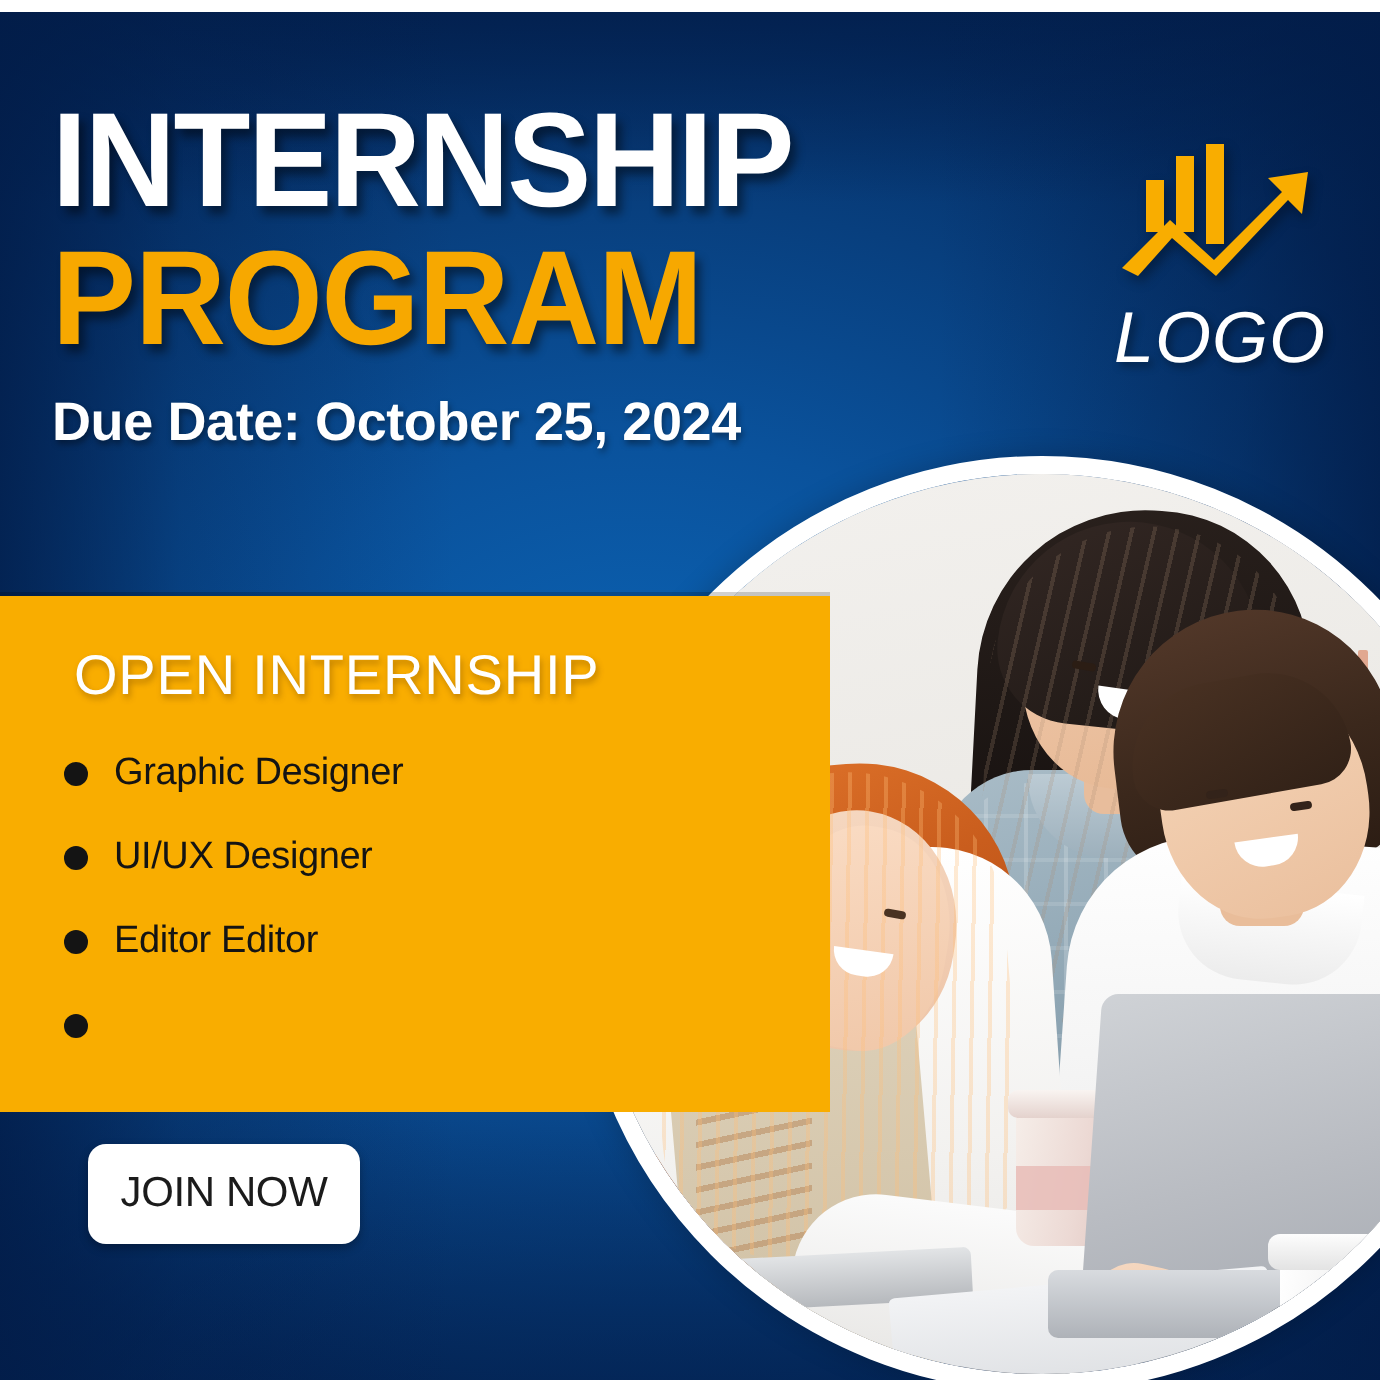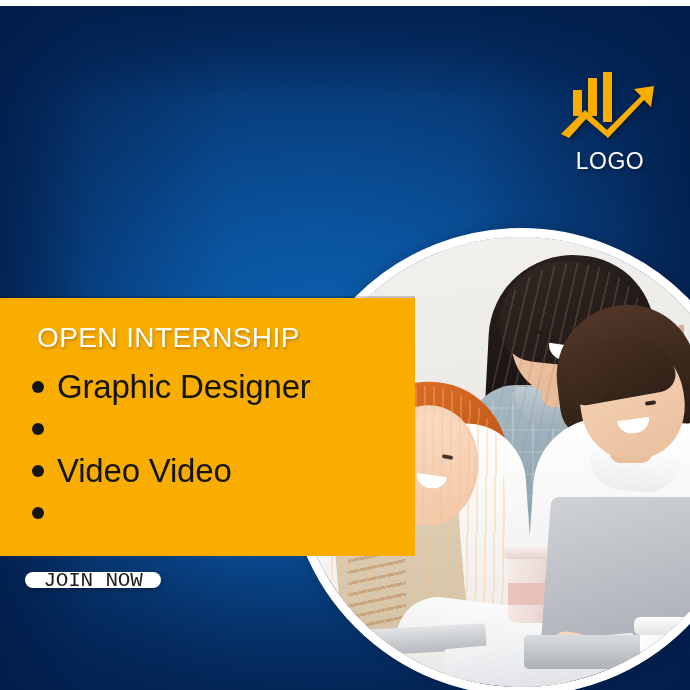--- a/index.html
+++ b/index.html
@@ -46,22 +46,23 @@
     font-size:27px;font-weight:700;color:#ffffff;letter-spacing:-0.2px;
     text-shadow:1px 2px 3px rgba(0,0,0,.40);
     white-space:nowrap;
   }
 
   
   .logo-wrap{position:absolute;left:540px;top:72px;width:140px;text-align:center;}
   .logo-mark{width:110px;height:72px;margin:0 auto;display:block;
     filter:drop-shadow(2px 3px 3px rgba(0,0,0,.35));}
   .logo-text{
-    margin-top:4px;font-size:23px;font-weight:400;color:#ffffff;letter-spacing:0.5px;
+    margin-top:4px;font-size:36px;font-weight:400;color:#ffffff;letter-spacing:0.5px;
     text-shadow:2px 2px 4px rgba(0,0,0,.40);
+    font-style:italic;
   }
 
   
   .photo-clip{
     position:absolute;left:287px;top:228px;width:468px;height:468px;
     border-radius:50%;
     border:9px solid #ffffff;
     box-sizing:border-box;
     overflow:hidden;
     box-shadow:0 0 14px rgba(0,0,0,.22);
@@ -191,35 +192,34 @@
   .yellow-band-shadow{position:absolute;left:0;top:296px;width:415px;height:3px;background:rgba(0,0,0,.18);}
   .open-positions{
     position:absolute;left:37px;top:322px;
     font-size:28px;font-weight:400;color:#ffffff;letter-spacing:.4px;
     text-shadow:1px 2px 3px rgba(120,70,0,.45);
   }
   .positions-list{position:absolute;left:32px;top:366px;margin:0;padding:0;list-style:none;}
   .positions-list li{
     display:flex;align-items:center;gap:13px;
     height:42px;
-    font-size:33px;font-weight:400;color:#141414;letter-spacing:-0.2px;
+    font-size:19px;font-weight:400;color:#141414;letter-spacing:-0.2px;
   }
   .positions-list .dot{
     width:12px;height:12px;border-radius:50%;background:#141414;flex:0 0 12px;
   }
 
   
   .join-btn{
-    position:absolute;left:25px;top:572px;width:136px;height:16px;
+    position:absolute;left:44px;top:572px;width:136px;height:50px;
     background:#ffffff;border-radius:9px;
     display:flex;align-items:center;justify-content:center;
     box-shadow:0 2px 5px rgba(0,0,0,.3);
     font-size:21px;font-weight:400;color:#1b1b1b;letter-spacing:-0.2px;
     cursor:pointer;
-    font-family:Liberation Mono, monospace;
   }
   .website{
     position:absolute;left:32px;top:626px;
     font-size:26px;font-weight:400;color:#ffffff;letter-spacing:-0.2px;
     text-shadow:1px 2px 3px rgba(0,0,0,.35);
   }
 </style>
 </head>
 <body>
 
@@ -301,20 +301,25 @@
       <div class="g1-hand"></div>
       <div class="paper"></div>
       <div class="ph-lap-base"></div>
 
       <div class="cup-white"></div>
       <div class="cup-white-band"></div>
       <div class="cup-white-lid"></div>
     </div>
   </div>
 
+  <div class="headline">
+    <div class="title-1">INTERNSHIP</div>
+    <div class="title-2">PROGRAM</div>
+    <div class="due-date">Due Date: October 25, 2024</div>
+  </div>
 
   <div class="logo-wrap">
     <svg class="logo-mark" viewBox="0 0 110 72">
       <rect x="18" y="18" width="9" height="26" fill="#F9AD00"></rect>
       <rect x="33" y="6" width="9" height="38" fill="#F9AD00"></rect>
       <rect x="48" y="0" width="9" height="50" fill="#F9AD00"></rect>
       <path d="M6 62 L30 38 L52 58 L86 24 L79 17 L99 14 L96 35 L89 28 L53 66 L31 47 L14 66 Z" fill="#F9AD00"></path>
     </svg>
     <div class="logo-text">LOGO</div>
   </div>
@@ -322,24 +327,25 @@
   <div class="yellow-band-shadow"></div>
   <div class="yellow-band"></div>
   <div class="open-positions">OPEN INTERNSHIP</div>
   <ul class="positions-list">
     <li>
       <span class="dot"></span>
       <span>Graphic Designer</span>
     </li>
     <li>
       <span class="dot"></span>
+      <span>UI/UX Designer</span>
     </li>
     <li>
       <span class="dot"></span>
-      <span>Video Video</span>
+      <span>Editor Editor</span>
     </li>
     <li>
       <span class="dot"></span>
     </li>
   </ul>
 
   <div class="join-btn">JOIN NOW</div>
 
 </div>
 

